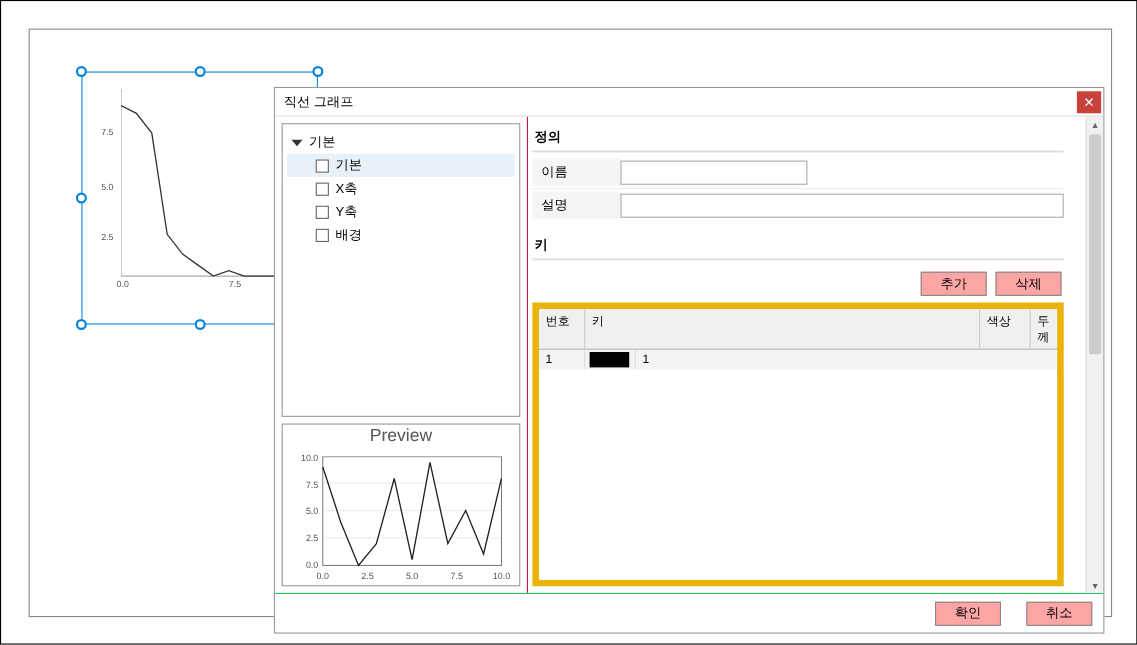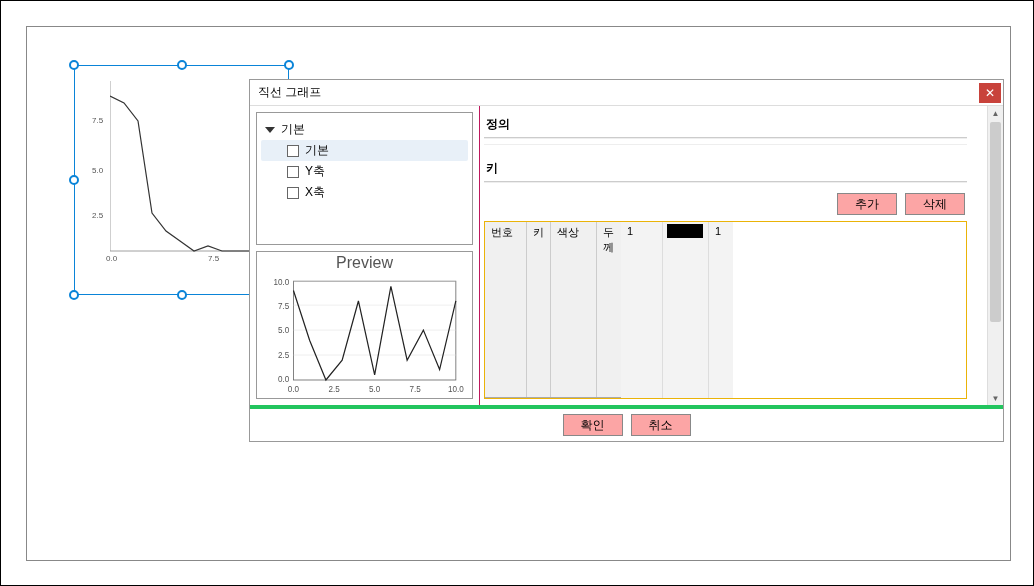--- a/index.html
+++ b/index.html
@@ -56,21 +56,21 @@
       top: 15px;
       width: 140px;
       height: 185px;
     }
     
     .dialog {
       position: absolute;
       left: 222px;
       top: 52px;
       width: 755px;
-      height: 363px;
+      height: 497px;
       background: #fff;
       border: 1px solid #999;
       display: flex;
       flex-direction: column;
     }
     .dialog-titlebar {
       height: 26px;
       display: flex;
       align-items: center;
       justify-content: space-between;
@@ -240,23 +240,24 @@
     .btn {
       min-width: 60px;
       height: 22px;
       border: 1px solid #888;
       background: #fca5a5;
       font-size: 12px;
       cursor: pointer;
       padding: 0 10px;
     }
     .key-table {
-      border: 1px solid #eab308;
-      flex: 1;
-      display: flex;
+      border: 6px solid #eab308;
+      flex: 1;
+      display: flex;
+      flex-direction: column;
     }
     .key-header {
       display: flex;
       background: #f0f0f0;
       border-bottom: 1px solid #aaa;
       font-size: 11px;
     }
     .key-header > div {
       padding: 3px 6px;
       border-right: 1px solid #ccc;
@@ -282,24 +283,24 @@
     }
     .key-body {
       flex: 1;
       background: #fff;
       overflow: auto;
     }
     .dialog-footer {
       height: 36px;
       display: flex;
       align-items: center;
-      justify-content: center;
-      gap: 8px;
+      justify-content: flex-end;
+      gap: 23px;
       padding: 0 10px;
-      border-top: 4px solid #22c55e;
+      border-top: 1px solid #22c55e;
     }
     .axis-tick-label {
       position: absolute;
       font-size: 8px;
       color: #555;
     }
   </style>
 </head>
 <body>
 
@@ -343,25 +344,29 @@
           <div class="tree-root">
             <span class="tree-caret"></span>
             <span>기본</span>
           </div>
           <div class="tree-item selected">
             <span class="checkbox"></span>
             <span>기본</span>
           </div>
           <div class="tree-item">
             <span class="checkbox"></span>
-            <span>Y축</span>
+            <span>X축</span>
           </div>
           <div class="tree-item">
             <span class="checkbox"></span>
-            <span>X축</span>
+            <span>Y축</span>
+          </div>
+          <div class="tree-item">
+            <span class="checkbox"></span>
+            <span>배경</span>
           </div>
         </div>
 
         <div class="preview-box">
           <div class="preview-title">Preview</div>
           <div class="preview-chart">
             <svg viewBox="0 0 200 120" width="100%" height="100%" preserveAspectRatio="none">
               <rect x="30" y="5" width="160" height="95" fill="none" stroke="#666" stroke-width="0.8"></rect>
               <line x1="30" y1="5" x2="190" y2="5" stroke="#ddd" stroke-width="0.5"></line>
               <line x1="30" y1="28" x2="190" y2="28" stroke="#ddd" stroke-width="0.5"></line>
@@ -382,21 +387,29 @@
           </div>
         </div>
       </div>
 
       <div class="right-panel">
         <div class="right-content">
 
           <div class="section-header">정의</div>
           <div class="divider-double"></div>
 
+          <div class="field-row">
+            <div class="field-label">이름</div>
+            <input class="field-input" style="width: 170px;" value="">
+          </div>
           <div style="border-top:1px solid #eee; margin:1px 0;"></div>
+          <div class="field-row">
+            <div class="field-label">설명</div>
+            <input class="field-input" style="flex: 1 1 0%;" value="">
+          </div>
 
           <div class="section-header" style="margin-top:10px">키</div>
           <div class="divider-double"></div>
 
           <div class="key-actions">
             <button class="btn">추가</button>
             <button class="btn">삭제</button>
           </div>
 
           <div class="key-table">

